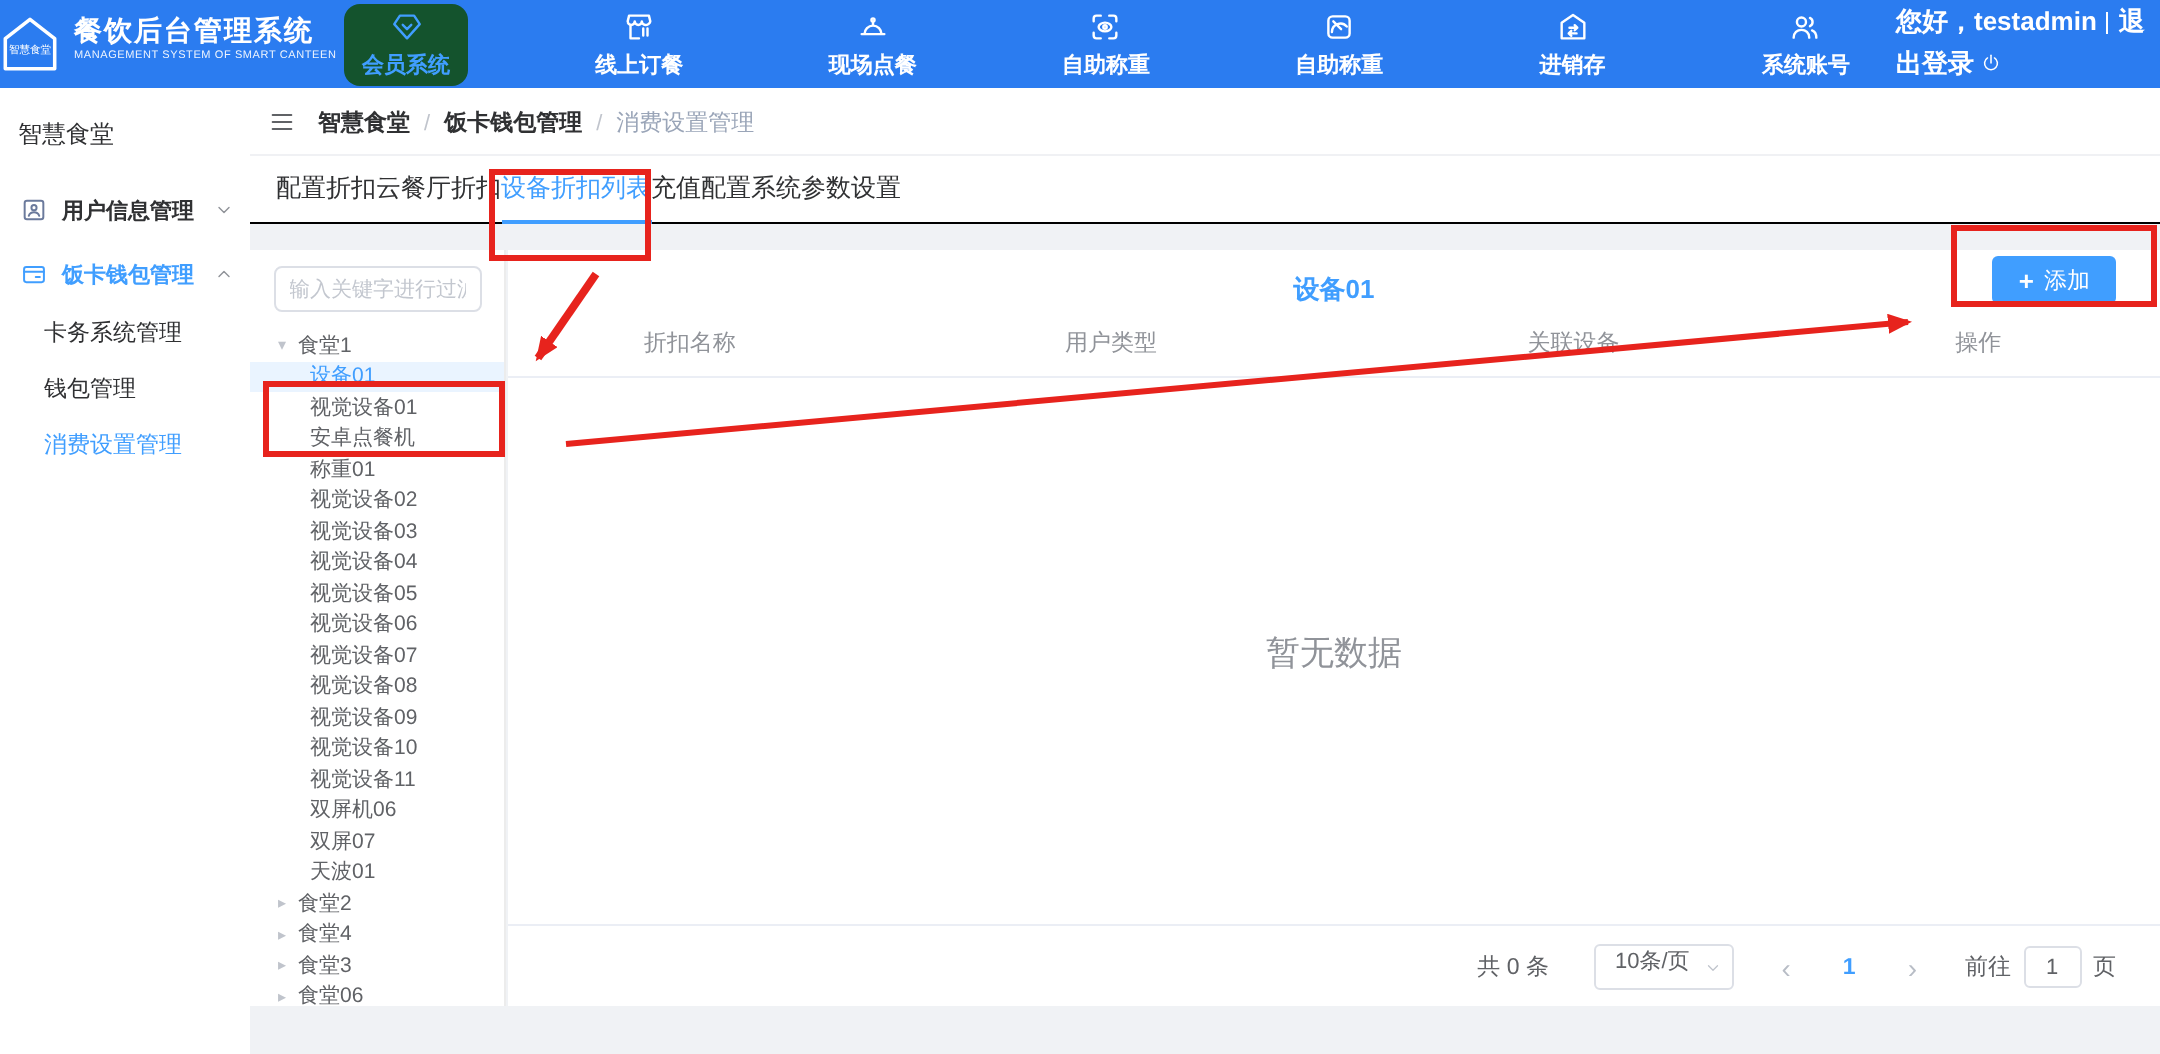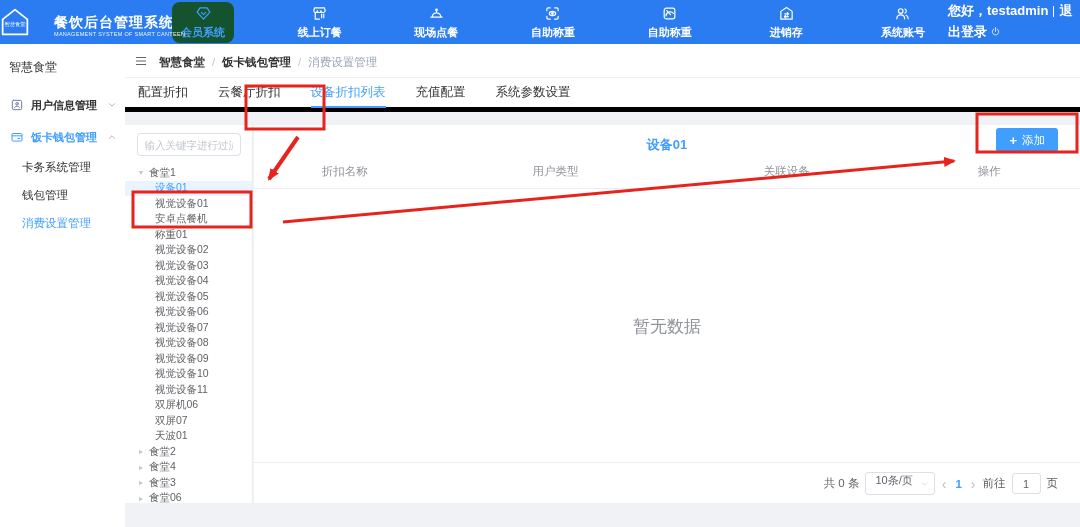--- a/index.html
+++ b/index.html
@@ -12,21 +12,21 @@
     background:var(--page-bg);
     font-family:"Liberation Sans","DejaVu Sans",sans-serif;
     -webkit-font-smoothing:antialiased;
   }
   svg{display:block;}
   [data-icon] svg,.nav-icon svg,.sb-ic svg,.sb-chev svg{width:100%;height:100%;}
 
   
   .header{position:absolute;top:0;left:0;right:0;height:44px;background:var(--header-bg);
     display:flex;align-items:center;color:#fff;z-index:5;}
-  .logo{display:flex;align-items:flex-end;gap:24px;width:170px;flex:none;}
+  .logo{display:flex;align-items:flex-start;gap:7px;width:170px;flex:none;}
   .logo-icon{width:30px;height:30px;flex:none;}
   .logo-title{font-size:14px;font-weight:bold;letter-spacing:1px;white-space:nowrap;line-height:1.25;}
   .logo-sub{font-size:5.5px;letter-spacing:.3px;opacity:.92;white-space:nowrap;}
   .top-nav{flex:1;display:flex;justify-content:space-between;align-items:center;height:44px;margin:0 14px 0 2px;}
   .nav-item{width:62px;height:44px;display:flex;flex-direction:column;align-items:center;justify-content:center;gap:3px;cursor:pointer;color:#fff;}
   .nav-item .nav-icon{width:17px;height:17px;}
   .nav-label{font-size:11px;font-weight:bold;white-space:nowrap;}
   .nav-item.active{background:#14532d;color:var(--primary);border-radius:8px;height:41px;}
   .user-box{width:132px;flex:none;font-size:13px;font-weight:bold;line-height:1.6;padding-right:5px;text-align:left;}
   .u-divider{display:inline-block;width:1px;height:11px;background:#fff;margin:0 5px;vertical-align:-2px;}
@@ -47,21 +47,21 @@
   
   .crumb-bar{position:absolute;left:125px;right:0;top:44px;height:34px;background:#fff;
     border-bottom:1px solid #f0f1f4;display:flex;align-items:center;padding-left:9px;z-index:1;}
   .collapse-icon{width:14px;height:14px;color:#606266;margin-right:11px;cursor:pointer;flex:none;}
   .bc-item{font-size:11.5px;color:#303133;font-weight:bold;cursor:pointer;}
   .bc-item.last{color:#9aa5b8;font-weight:normal;cursor:default;}
   .bc-sep{margin:0 7px;color:#c0c4cc;font-size:11px;}
 
   
   .tab-bar{position:absolute;left:125px;right:0;top:78px;height:34px;background:#fff;
-    border-bottom:5px solid #000000;display:flex;align-items:stretch;padding-left:13px;gap:30px;z-index:1;}
+    border-bottom:1px solid #000000;display:flex;align-items:stretch;padding-left:13px;z-index:1;}
   .tab{font-size:12.5px;color:#303133;display:flex;align-items:center;position:relative;cursor:pointer;white-space:nowrap;}
   .tab.active{color:var(--primary);}
   .tab.active::after{content:"";position:absolute;left:0;right:0;bottom:-1px;height:2px;background:var(--primary);}
 
   
   .tree-panel{position:absolute;left:125px;top:125px;width:128px;bottom:24px;background:#fff;
     border-right:1px solid #ececec;z-index:1;}
   .tree-filter{display:block;width:104px;margin:8px auto 9px;height:23px;border:1px solid #dcdfe6;
     border-radius:4px;font-size:10.5px;padding:0 7px;color:#606266;outline:none;background:#fff;
     font-family:inherit;}
@@ -76,21 +76,21 @@
   .main-panel{position:absolute;left:254px;right:0;top:125px;bottom:24px;background:#fff;z-index:1;}
   .panel-title{margin-top:11px;text-align:center;color:var(--primary);font-size:13px;font-weight:bold;}
   .add-btn{position:absolute;top:3px;right:22px;height:24px;padding:0 13px;background:var(--primary);
     color:#fff;border:none;border-radius:3px;font-size:11.5px;display:flex;align-items:center;gap:5px;
     cursor:pointer;font-family:inherit;}
   .add-plus{font-size:13px;font-weight:bold;line-height:1;}
   .table-header-row{display:grid;grid-template-columns:22% 29% 27% 22%;margin-top:10px;padding-bottom:9px;border-bottom:1px solid #ebeef5;}
   .th-cell{text-align:center;font-size:11.5px;color:#909399;}
   .empty-text{position:absolute;top:190px;left:0;right:0;text-align:center;font-size:17px;color:#909399;}
   .table-bottom-line{position:absolute;left:0;right:0;bottom:40px;border-top:1px solid #ebeef5;}
-  .pagination{position:absolute;right:22px;bottom:8px;display:flex;align-items:center;gap:6px;font-size:11.5px;color:#606266;}
+  .pagination{position:absolute;right:22px;bottom:8px;display:flex;align-items:center;gap:23px;font-size:11.5px;color:#606266;}
   .page-size{border:1px solid #dcdfe6;border-radius:3px;height:23px;display:flex;
     padding:0 21px 0 9px;position:relative;font-size:11px;color:#606266;cursor:pointer;background:#fff;}
   .ps-chev{position:absolute;right:5px;top:50%;transform:translateY(-50%);width:9px;height:9px;color:#c0c4cc;}
   .pg-arrow{color:#b8bdc6;font-size:14px;cursor:pointer;padding:0 1px;line-height:1;}
   .pg-num{color:var(--primary);font-weight:bold;cursor:pointer;padding:0 2px;}
   .goto{display:flex;align-items:center;gap:6px;}
   .goto-input{width:29px;height:21px;border:1px solid #dcdfe6;border-radius:3px;text-align:center;
     font-size:11px;color:#606266;outline:none;font-family:inherit;}
 
   

